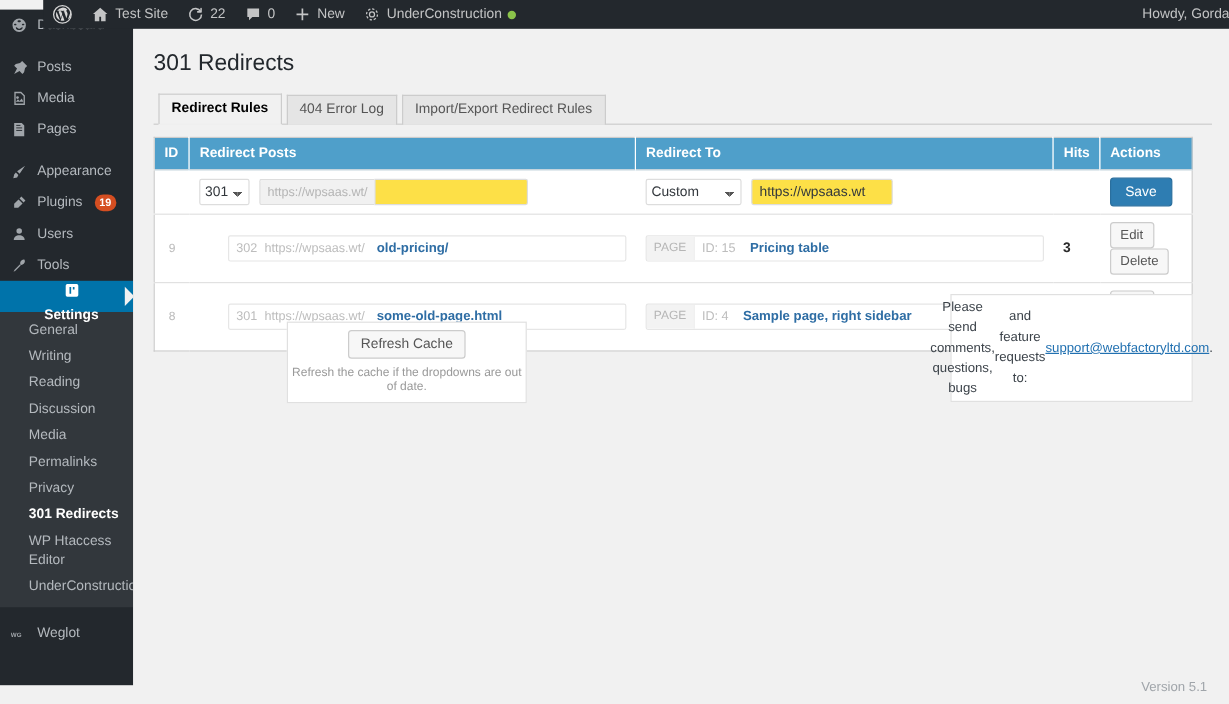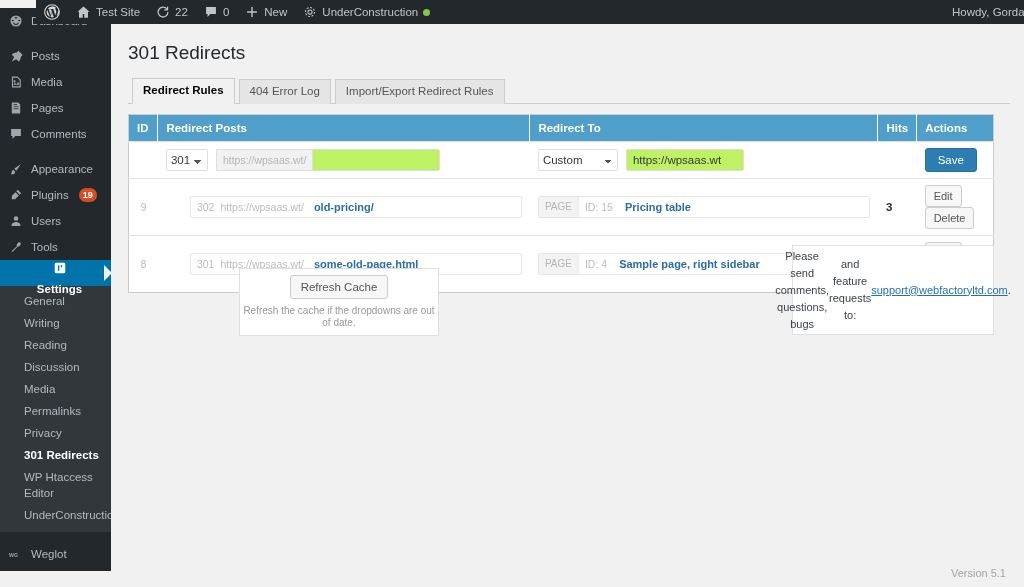--- a/index.html
+++ b/index.html
@@ -239,21 +239,21 @@
     border-radius: 2px 0 0 2px;
   }
   input.txt {
     border: 1px solid #ddd;
     border-radius: 0 2px 2px 0;
     height: 22px;
     font-size: 11.5px;
     padding: 0 6px;
     color: #32373c;
     font-family: "Liberation Sans", sans-serif;
-    background: #bef264;
+    background: #fde047;
     outline: none;
   }
   input.txt.from-new { width: 128px; }
   input.txt.to-new { width: 118px; border-radius: 2px; border-left: 1px solid #ddd; }
 
   .ro-field {
     display: flex; align-items: center;
     border: 1px solid #e6e6e6;
     border-radius: 2px;
     background: #fff;
@@ -453,28 +453,20 @@
   <div class="menu-item">
     <span class="mi-icon">
       <svg width="14" height="14" viewBox="0 0 20 20">
           <path d="M4 2h9l3 3v13H4z"></path>
           <path d="M6.5 5h5M6.5 8h7M6.5 11h7" stroke="#23282d" stroke-width="1.1"></path>
         </svg>
     </span>
     <span>Pages</span>
   </div>
 
-  <div class="menu-item">
-    <span class="mi-icon">
-      <svg width="14" height="14" viewBox="0 0 20 20">
-          <path d="M3 3h14v10H9l-4 4v-4H3z"></path>
-        </svg>
-    </span>
-    <span>Comments</span>
-  </div>
 
   <div class="menu-sep"></div>
 
   <div class="menu-item">
     <span class="mi-icon">
       <svg width="14" height="14" viewBox="0 0 20 20">
           <path d="M17 3 7.5 9.5l3 3L17 3zM6 11l3 3-1.5 3L3 18l1-4.5z"></path>
         </svg>
     </span>
     <span>Appearance</span>

